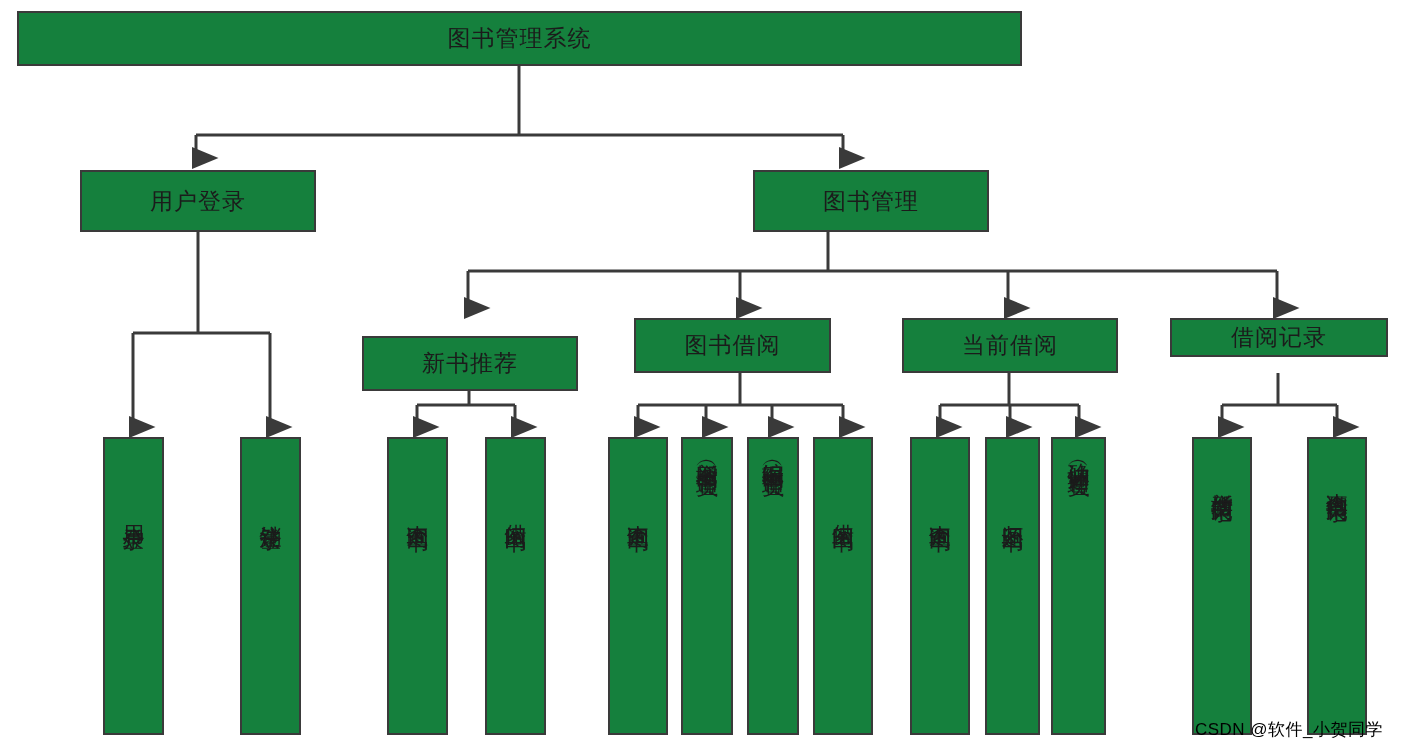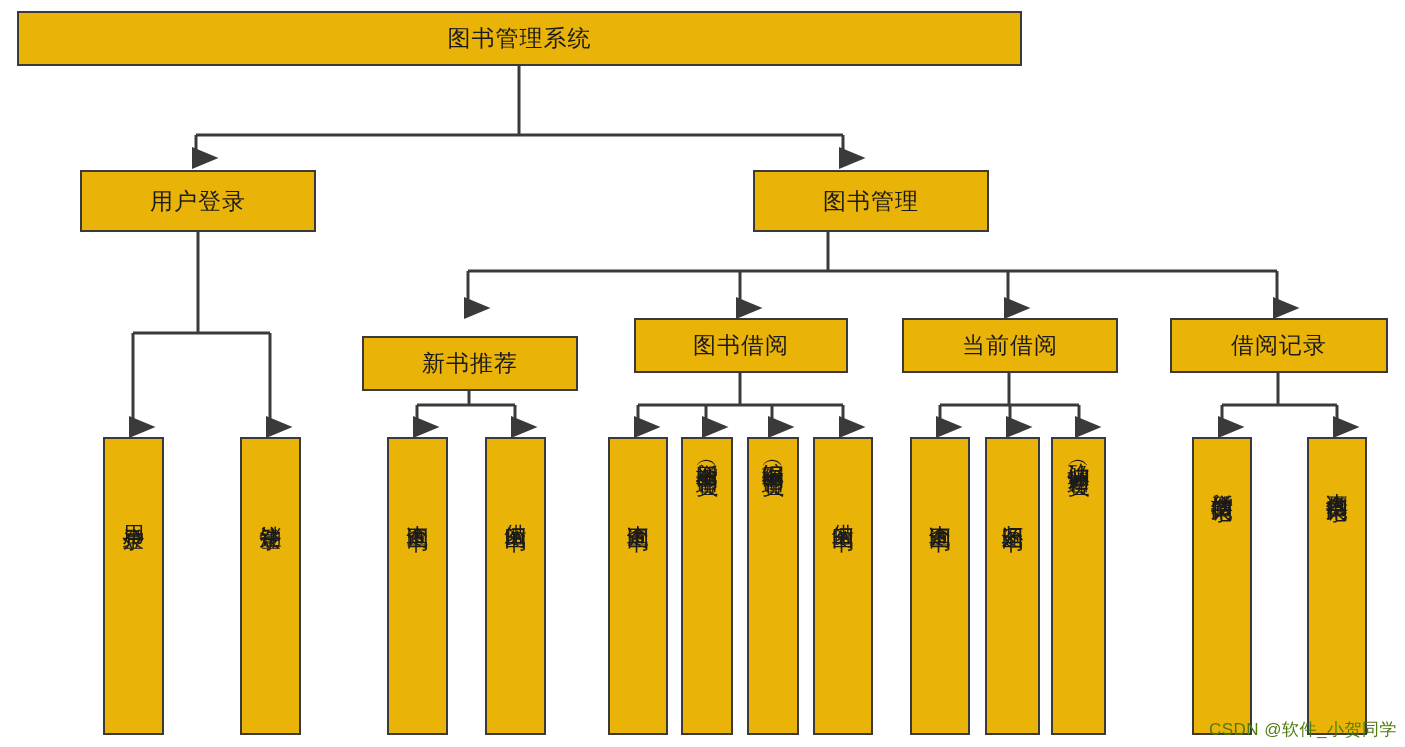--- a/index.html
+++ b/index.html
@@ -22,21 +22,21 @@
     left: 0;
     top: 0;
     width: 1405px;
     height: 747px;
     pointer-events: none;
   }
   .node {
     position: absolute;
     box-sizing: border-box;
     border: 2px solid #3a3a3a;
-    background: #eab308;
+    background: #15803d;
     display: flex;
     align-items: center;
     justify-content: center;
     color: #1b1b1b;
   }
   .node.h {
     font-size: 23px;
     letter-spacing: 1px;
   }
   .node.v {
@@ -50,24 +50,24 @@
     line-height: 1.18;
     letter-spacing: 2px;
     white-space: nowrap;
     color: #1b1b1b;
   }
   .hlabel {
     white-space: nowrap;
   }
   #watermark {
     position: absolute;
-    right: 8px;
+    right: 22px;
     bottom: 6px;
     font-size: 17px;
-    color: #4d7c0f;
+    color: #000000;
     white-space: nowrap;
     letter-spacing: 0.5px;
   }
 </style>
 </head>
 <body>
 
 <div id="canvas">
 
   <svg id="wires" viewBox="0 0 1405 747">
@@ -129,29 +129,29 @@
   </div>
 
   <div class="node h" style="left:710px; top:170px; width:236px; height:62px;margin-left:43px;">
     <span class="hlabel">图书管理</span>
   </div>
 
   <div class="node h" style="left:362px; top:336px; width:216px; height:55px;">
     <span class="hlabel">新书推荐</span>
   </div>
 
-  <div class="node h" style="left:634px; top:318px; width:214px; height:55px;">
+  <div class="node h" style="left:634px; top:318px; width:197px; height:55px;">
     <span class="hlabel">图书借阅</span>
   </div>
 
   <div class="node h" style="left:902px; top:318px; width:216px; height:55px;">
     <span class="hlabel">当前借阅</span>
   </div>
 
-  <div class="node h" style="left:1170px; top:318px; width:218px; height:55px;">
+  <div class="node h" style="left:1170px; top:318px; width:218px; height:39px;">
     <span class="hlabel">借阅记录</span>
   </div>
 
   <div class="node v" style="left:103px; top:437px; width:61px; height:298px; padding-top:68px;">
     <span class="vlabel">用户登录</span>
   </div>
 
   <div class="node v" style="left:240px; top:437px; width:61px; height:298px; padding-top:68px;">
     <span class="vlabel">注销登录</span>
   </div>

